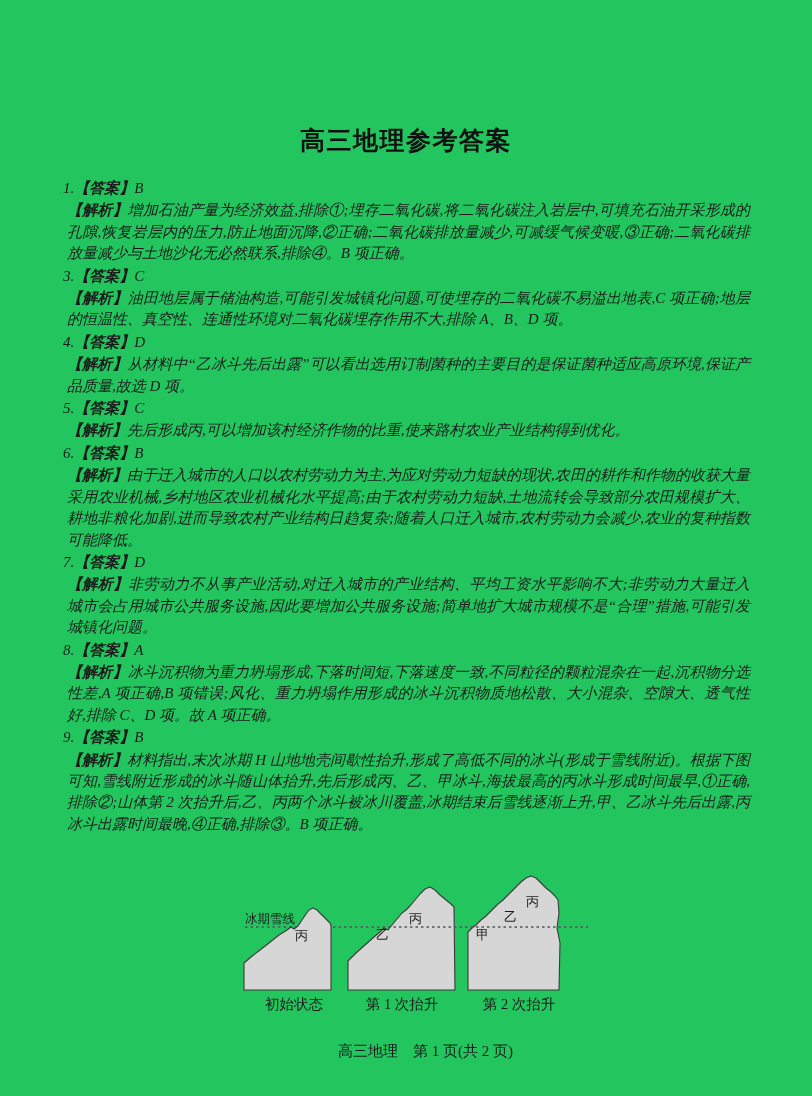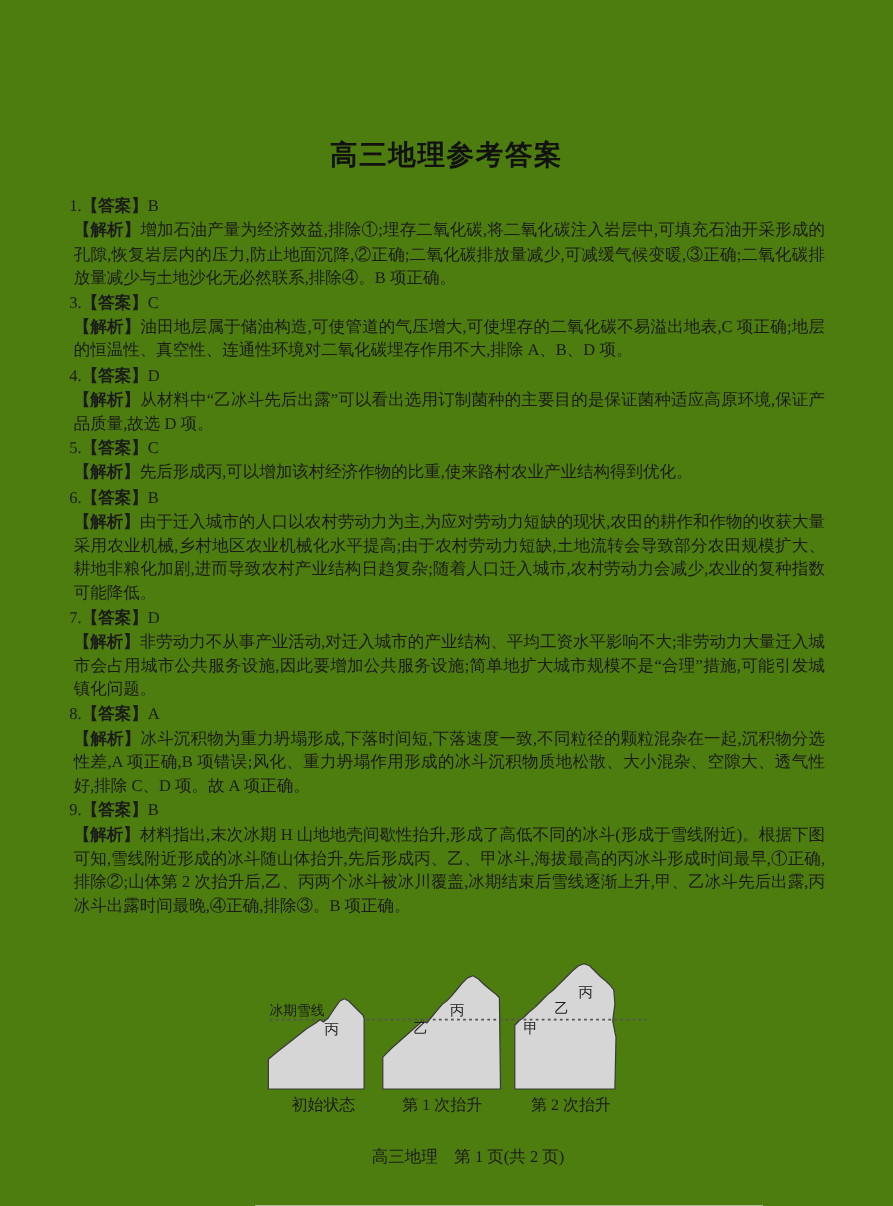--- a/index.html
+++ b/index.html
@@ -1,19 +1,19 @@
 <!DOCTYPE html>
 <html><head>
 <meta charset="utf-8">
 <style>
   html,body{margin:0;padding:0;background:#e8e8e8;}
   .page{
     position:relative;
     width:812px;height:1096px;
-    background:#4d7c0f;
+    background:#22c55e;
     overflow:hidden;
     font-family:"Liberation Serif","DejaVu Serif",serif;
     color:#1b1b1b;
   }
   .title{
     position:absolute;top:124px;left:0;right:0;
     margin:0;
     text-align:center;
     font-family:"Liberation Sans","DejaVu Sans",sans-serif;
     font-weight:bold;
@@ -21,21 +21,21 @@
     letter-spacing:1.5px;
     color:#111;
   }
   .content{
     position:absolute;
     left:63px;top:177px;width:687px;
     font-size:15px;
     line-height:21.4px;
     text-align:justify;
   }
-  .item{margin:0;}
+  .item{margin:0;font-style:italic;}
   .ansline{white-space:nowrap;}
   .num{display:inline;}
   .lbl{
     font-family:"Liberation Sans","DejaVu Sans",sans-serif;
     font-weight:bold;
   }
   .analysis{margin-left:4px;}
   .figure{
     position:absolute;
     left:213px;top:873px;
@@ -79,21 +79,21 @@
   <div class="content">
 
     <div class="item">
       <div class="ansline"><span class="num">1.</span><span class="lbl">【答案】</span><span>B</span></div>
       <div class="analysis"><span class="lbl">【解析】</span><span>增加石油产量为经济效益,排除①;埋存二氧化碳,将二氧化碳注入岩层中,可填充石油开采形成的孔隙,恢复岩层内的压力,防止地面沉降,②正确;二氧化碳排放量减少,可减缓气候变暖,③正确;二氧化碳排放量减少与土地沙化无必然联系,排除④。B 项正确。</span></div>
     </div>
 
 
     <div class="item">
       <div class="ansline"><span class="num">3.</span><span class="lbl">【答案】</span><span>C</span></div>
-      <div class="analysis"><span class="lbl">【解析】</span><span>油田地层属于储油构造,可使管道的气压增大,可使埋存的二氧化碳不易溢出地表,C 项正确;地层的恒温性、真空性、连通性环境对二氧化碳埋存作用不大,排除 A、B、D 项。</span></div>
+      <div class="analysis"><span class="lbl">【解析】</span><span>油田地层属于储油构造,可能引发城镇化问题,可使埋存的二氧化碳不易溢出地表,C 项正确;地层的恒温性、真空性、连通性环境对二氧化碳埋存作用不大,排除 A、B、D 项。</span></div>
     </div>
 
     <div class="item">
       <div class="ansline"><span class="num">4.</span><span class="lbl">【答案】</span><span>D</span></div>
       <div class="analysis"><span class="lbl">【解析】</span><span>从材料中“乙冰斗先后出露”可以看出选用订制菌种的主要目的是保证菌种适应高原环境,保证产品质量,故选 D 项。</span></div>
     </div>
 
     <div class="item">
       <div class="ansline"><span class="num">5.</span><span class="lbl">【答案】</span><span>C</span></div>
       <div class="analysis"><span class="lbl">【解析】</span><span>先后形成丙,可以增加该村经济作物的比重,使来路村农业产业结构得到优化。</span></div>

